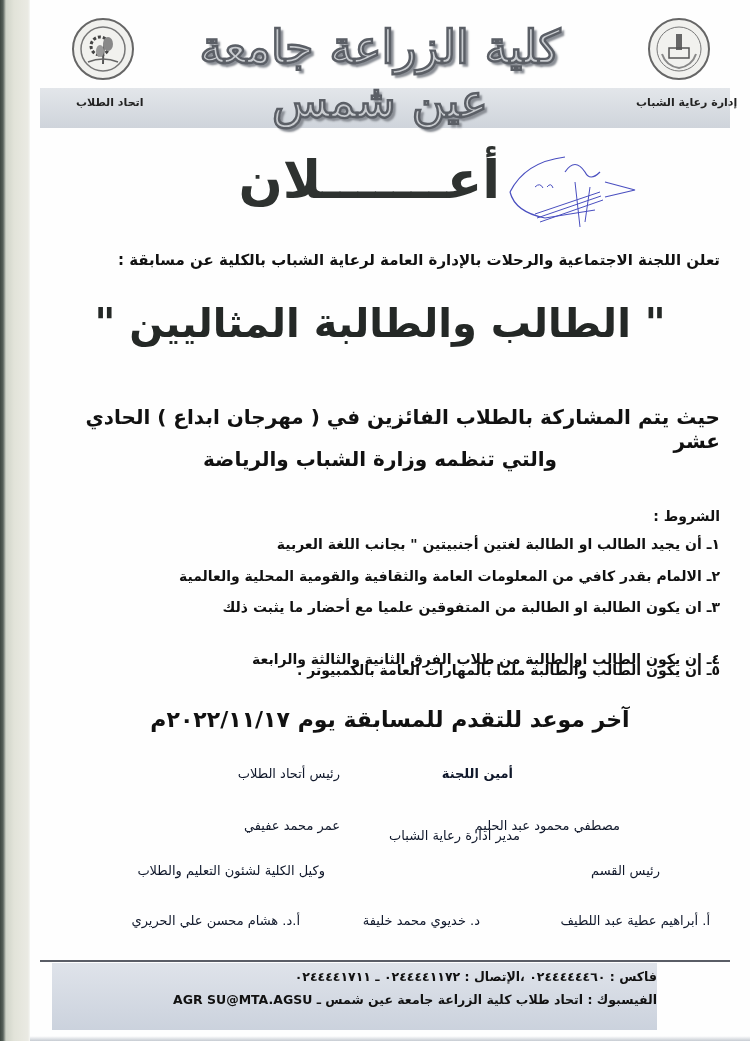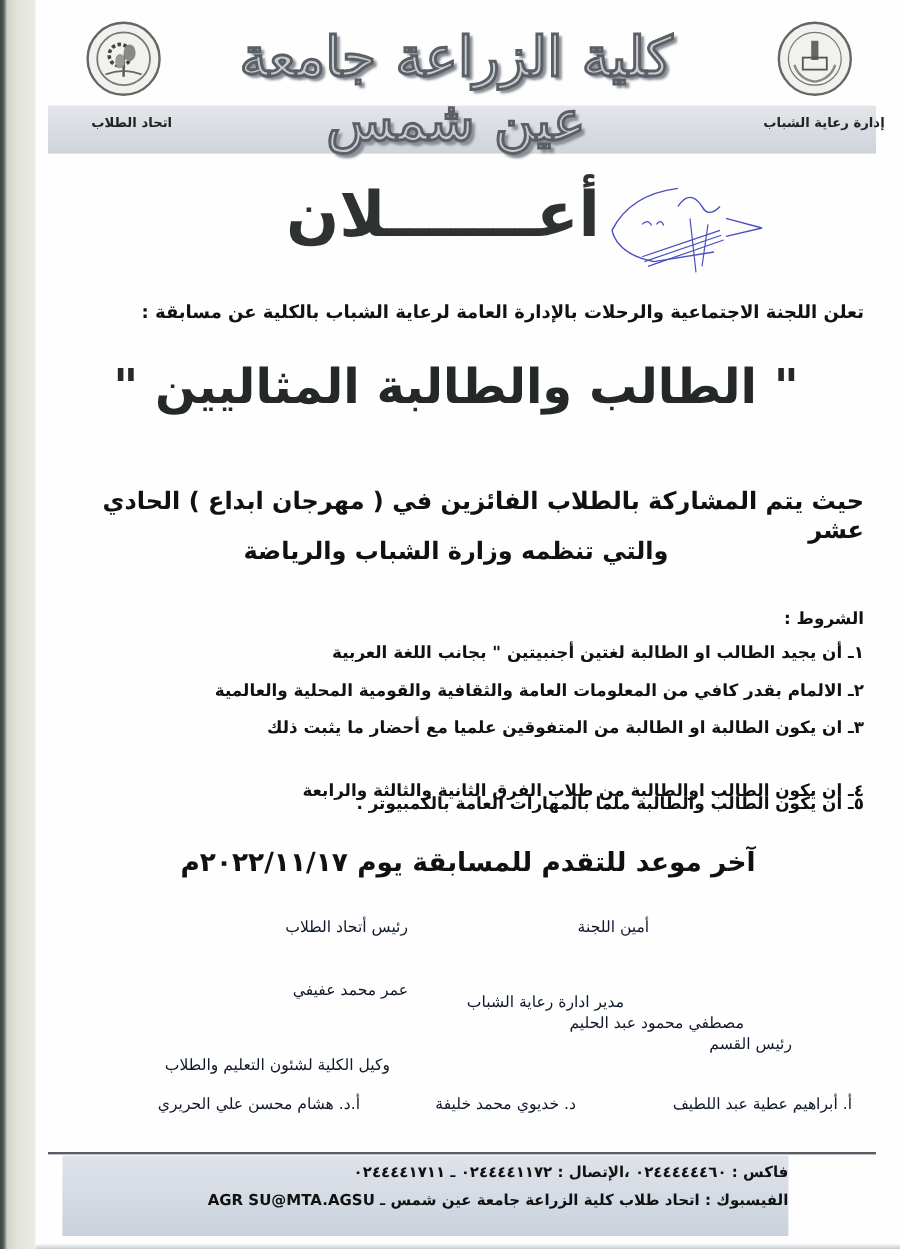--- a/index.html
+++ b/index.html
@@ -118,28 +118,28 @@
 
 <div class="conditions-title">الشروط :</div>
 <div class="condition c1">١ـ أن يجيد الطالب او الطالبة لغتين أجنبيتين " بجانب اللغة العربية</div>
 <div class="condition c2">٢ـ الالمام بقدر كافي من المعلومات العامة والثقافية والقومية المحلية والعالمية</div>
 <div class="condition c3">٣ـ ان يكون الطالبة او الطالبة من المتفوقين علميا مع أحضار ما يثبت ذلك</div>
 <div class="condition c4">٤ـ ان يكون الطالب اوالطالبة من طلاب الفرق الثانية والثالثة والرابعة</div>
 <div class="condition c5">٥ـ ان يكون الطالب والطالبة ملما بالمهارات العامة بالكمبيوتر .</div>
 
 <div class="deadline">آخر موعد للتقدم للمسابقة يوم ٢٠٢٢/١١/١٧م</div>
 
-<div class="sig-cell sig-role" style="left:411px; top:766px; width:130px;">أمين اللجنة</div>
+<div class="sig-cell sig-role" style="left:383px; top:766px; width:130px;font-weight:bold;">أمين اللجنة</div>
 <div class="sig-cell sig-role" style="left:180px; top:766px; width:160px;">رئيس أتحاد الطلاب</div>
-<div class="sig-cell sig-role" style="left:370px; top:818px; width:250px;margin-top:28px;">مصطفي محمود عبد الحليم</div>
+<div class="sig-cell sig-role" style="left:370px; top:818px; width:250px;">مصطفي محمود عبد الحليم</div>
 <div class="sig-cell sig-role" style="left:180px; top:818px; width:160px;">عمر محمد عفيفي</div>
 
 <div class="sig-cell sig-role" style="left:540px; top:863px; width:120px;">رئيس القسم</div>
 <div class="sig-cell sig-role" style="left:330px; top:828px; width:190px;">مدير ادارة رعاية الشباب</div>
-<div class="sig-cell sig-role" style="left:90px; top:863px; width:235px;margin-top:18px;">وكيل الكلية لشئون التعليم والطلاب</div>
+<div class="sig-cell sig-role" style="left:90px; top:863px; width:235px;">وكيل الكلية لشئون التعليم والطلاب</div>
 <div class="sig-cell sig-role" style="left:510px; top:913px; width:200px;">أ. أبراهيم عطية عبد اللطيف</div>
 <div class="sig-cell sig-role" style="left:330px; top:913px; width:150px;">د. خديوي محمد خليفة</div>
 <div class="sig-cell sig-role" style="left:90px; top:913px; width:210px;">أ.د. هشام محسن علي الحريري</div>
 
 <div class="footer-rule"></div>
 <div class="footer-band"></div>
 <div class="footer-line f1">فاكس : ٠٢٤٤٤٤٤٤٦٠ ،الإتصال : ٠٢٤٤٤٤١١٧٢ ـ ٠٢٤٤٤٤١٧١١</div>
 <div class="footer-line f2">الفيسبوك : اتحاد طلاب كلية الزراعة جامعة عين شمس ـ AGR SU@MTA.AGSU</div>
 <div class="bottom-edge"></div>
 

